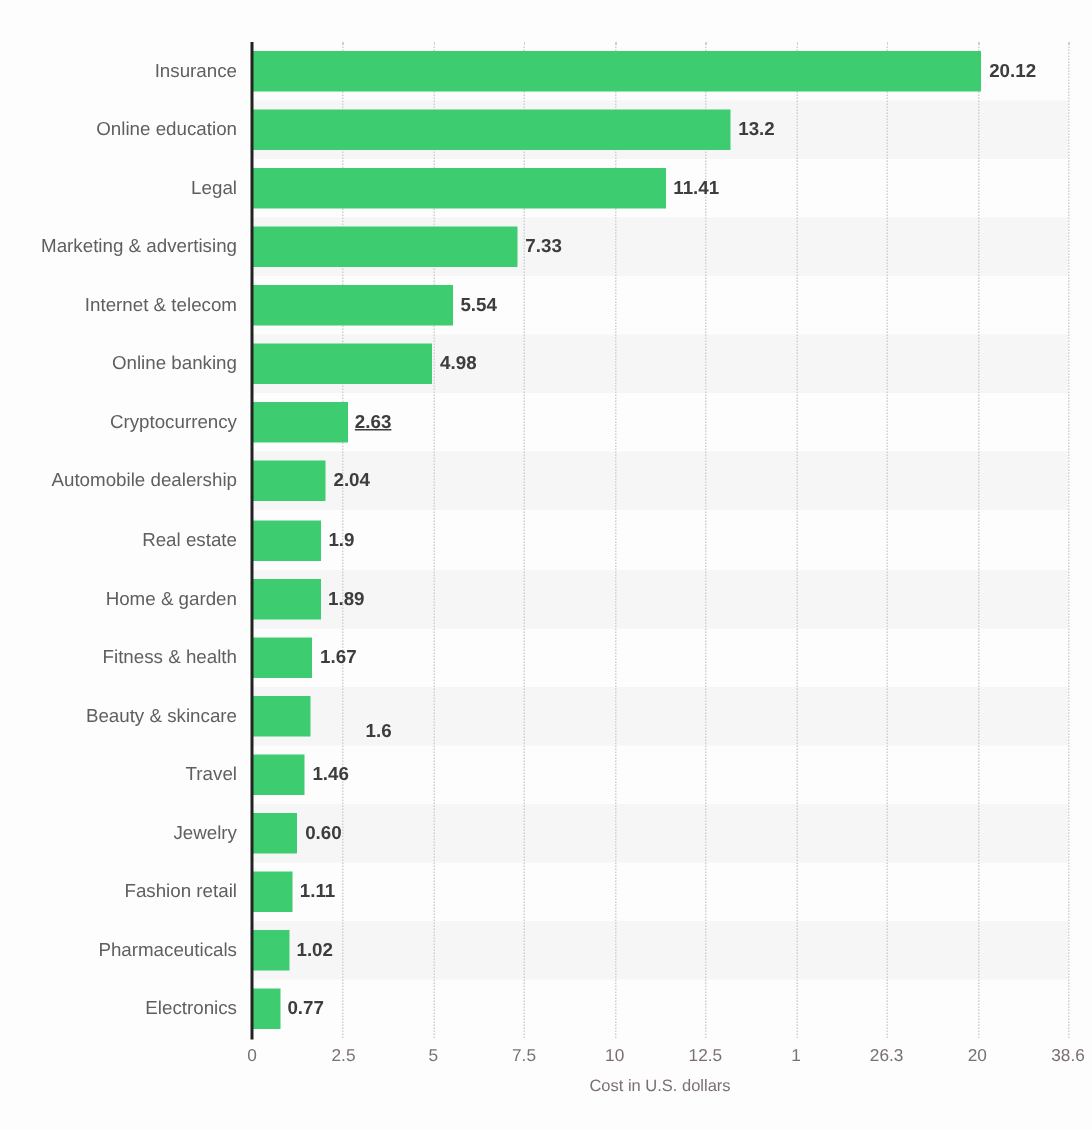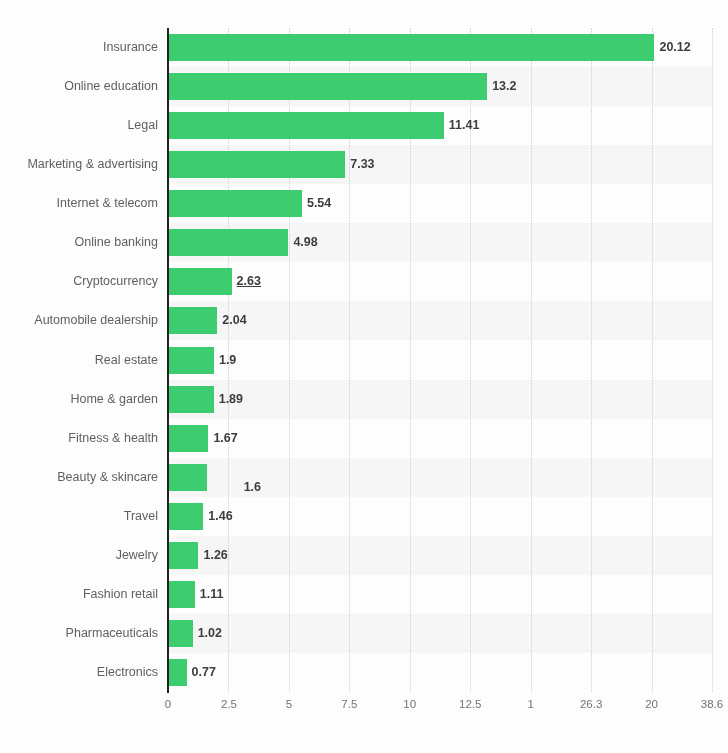--- a/index.html
+++ b/index.html
@@ -157,21 +157,21 @@
         <div class="bar-value" style="left: 50.9378px; top: 318.5px; text-align: right;">1.9</div>
         <div class="bar" style="left: 0px; top: 357.559px; width: 45.696px;"></div>
         <div class="bar-value" style="left: 50.696px; top: 357.559px;">1.89</div>
         <div class="bar" style="left: 0px; top: 396.618px; width: 40.3769px;"></div>
         <div class="bar-value" style="left: 45.3769px; top: 396.618px;">1.67</div>
         <div class="bar" style="left: 0px; top: 435.676px; width: 38.6844px;"></div>
         <div class="bar-value" style="left: 43.6844px; top: 446px; margin-left: 32px;">1.6</div>
         <div class="bar" style="left: 0px; top: 474.735px; width: 35.2996px;"></div>
         <div class="bar-value" style="left: 40.2996px; top: 474.735px;">1.46</div>
         <div class="bar" style="left: 0px; top: 513.794px; width: 30.464px;"></div>
-        <div class="bar-value" style="left: 35.464px; top: 513.794px;">1.26</div>
+        <div class="bar-value" style="left: 35.464px; top: 513.794px;">0.60</div>
         <div class="bar" style="left: 0px; top: 552.853px; width: 26.8373px;"></div>
         <div class="bar-value" style="left: 31.8373px; top: 552.853px;">1.11</div>
         <div class="bar" style="left: 0px; top: 591.912px; width: 24.6613px;"></div>
         <div class="bar-value" style="left: 29.6613px; top: 591.912px;">1.02</div>
         <div class="bar" style="left: 0px; top: 630.971px; width: 18.6169px;"></div>
         <div class="bar-value" style="left: 23.6169px; top: 630.971px;">0.77</div>
       </div>
   </div>
 
   <div class="axis-line"></div>
@@ -204,14 +204,15 @@
       <div class="xtick" style="left: 288.889px;">5</div>
       <div class="xtick" style="left: 349.333px;">7.5</div>
       <div class="xtick" style="left: 409.778px;">10</div>
       <div class="xtick" style="left: 470.222px;">12.5</div>
       <div class="xtick" style="left: 530.667px;">1</div>
       <div class="xtick" style="left: 591.111px;">26.3</div>
       <div class="xtick" style="left: 651.556px;">20</div>
       <div class="xtick" style="left: 712px;">38.6</div>
     </div>
 
+  <div class="xaxis-title">Cost in U.S. dollars</div>
 
 </div>
 
 </body></html>

